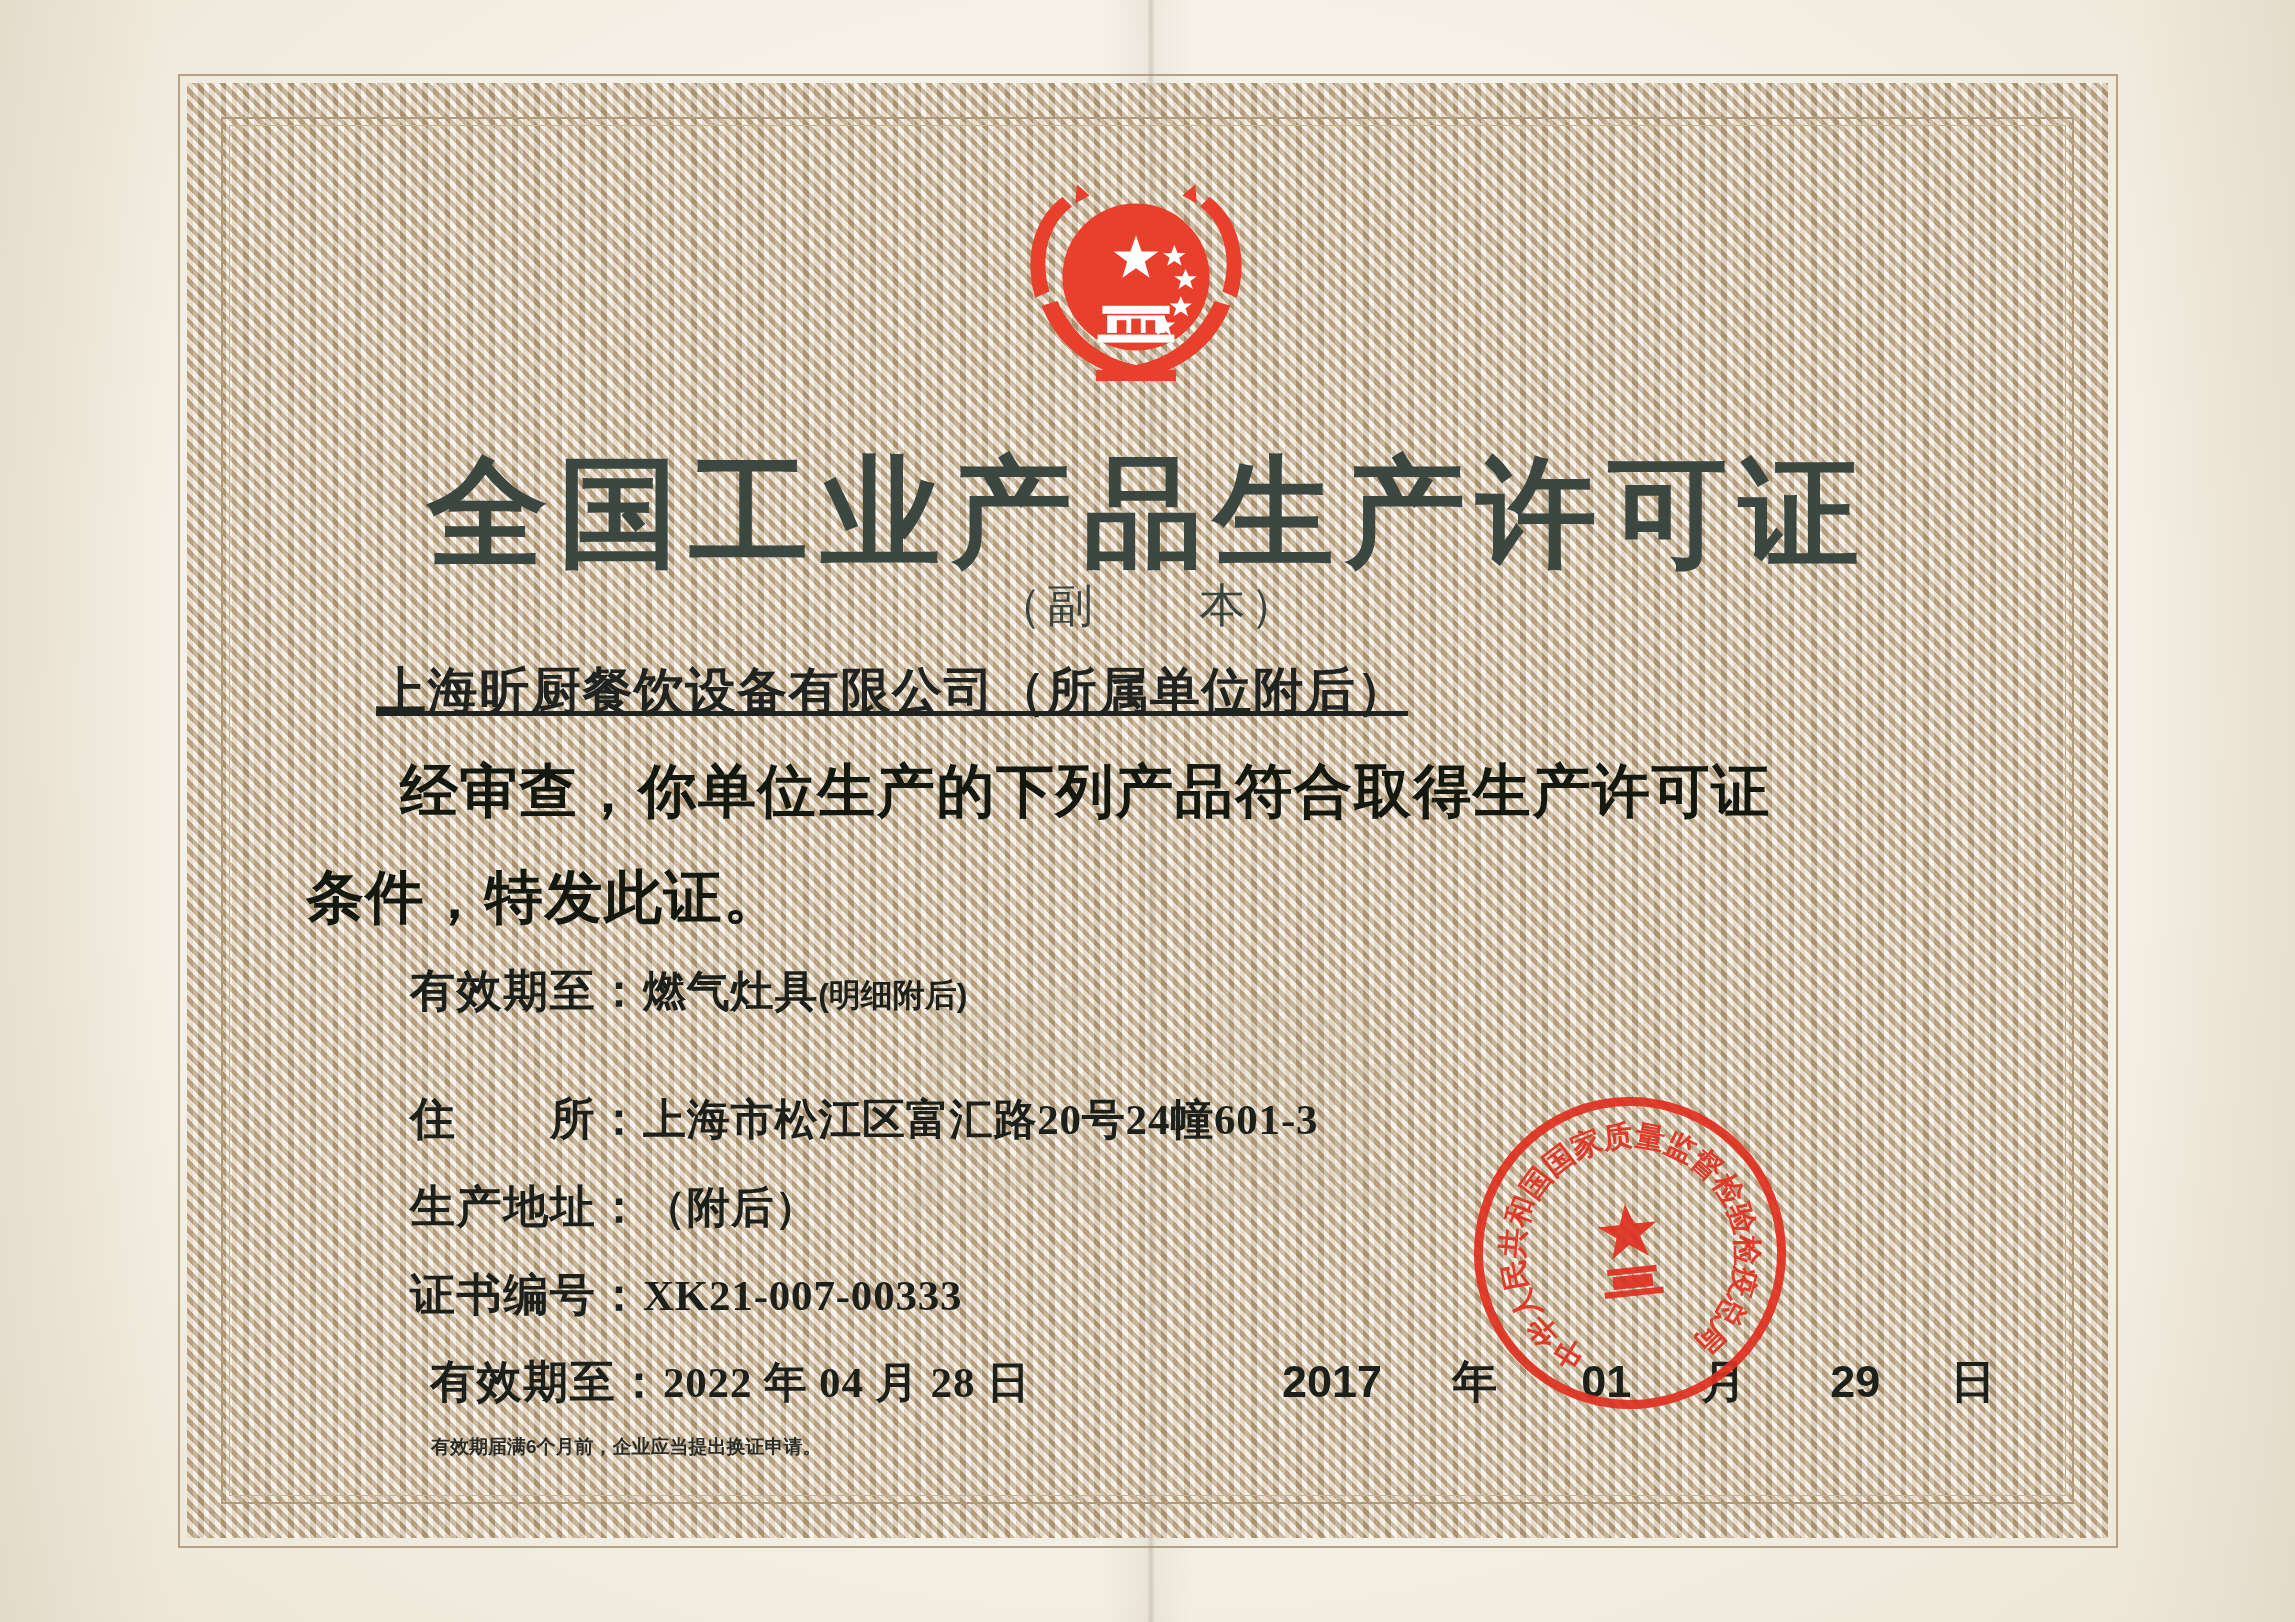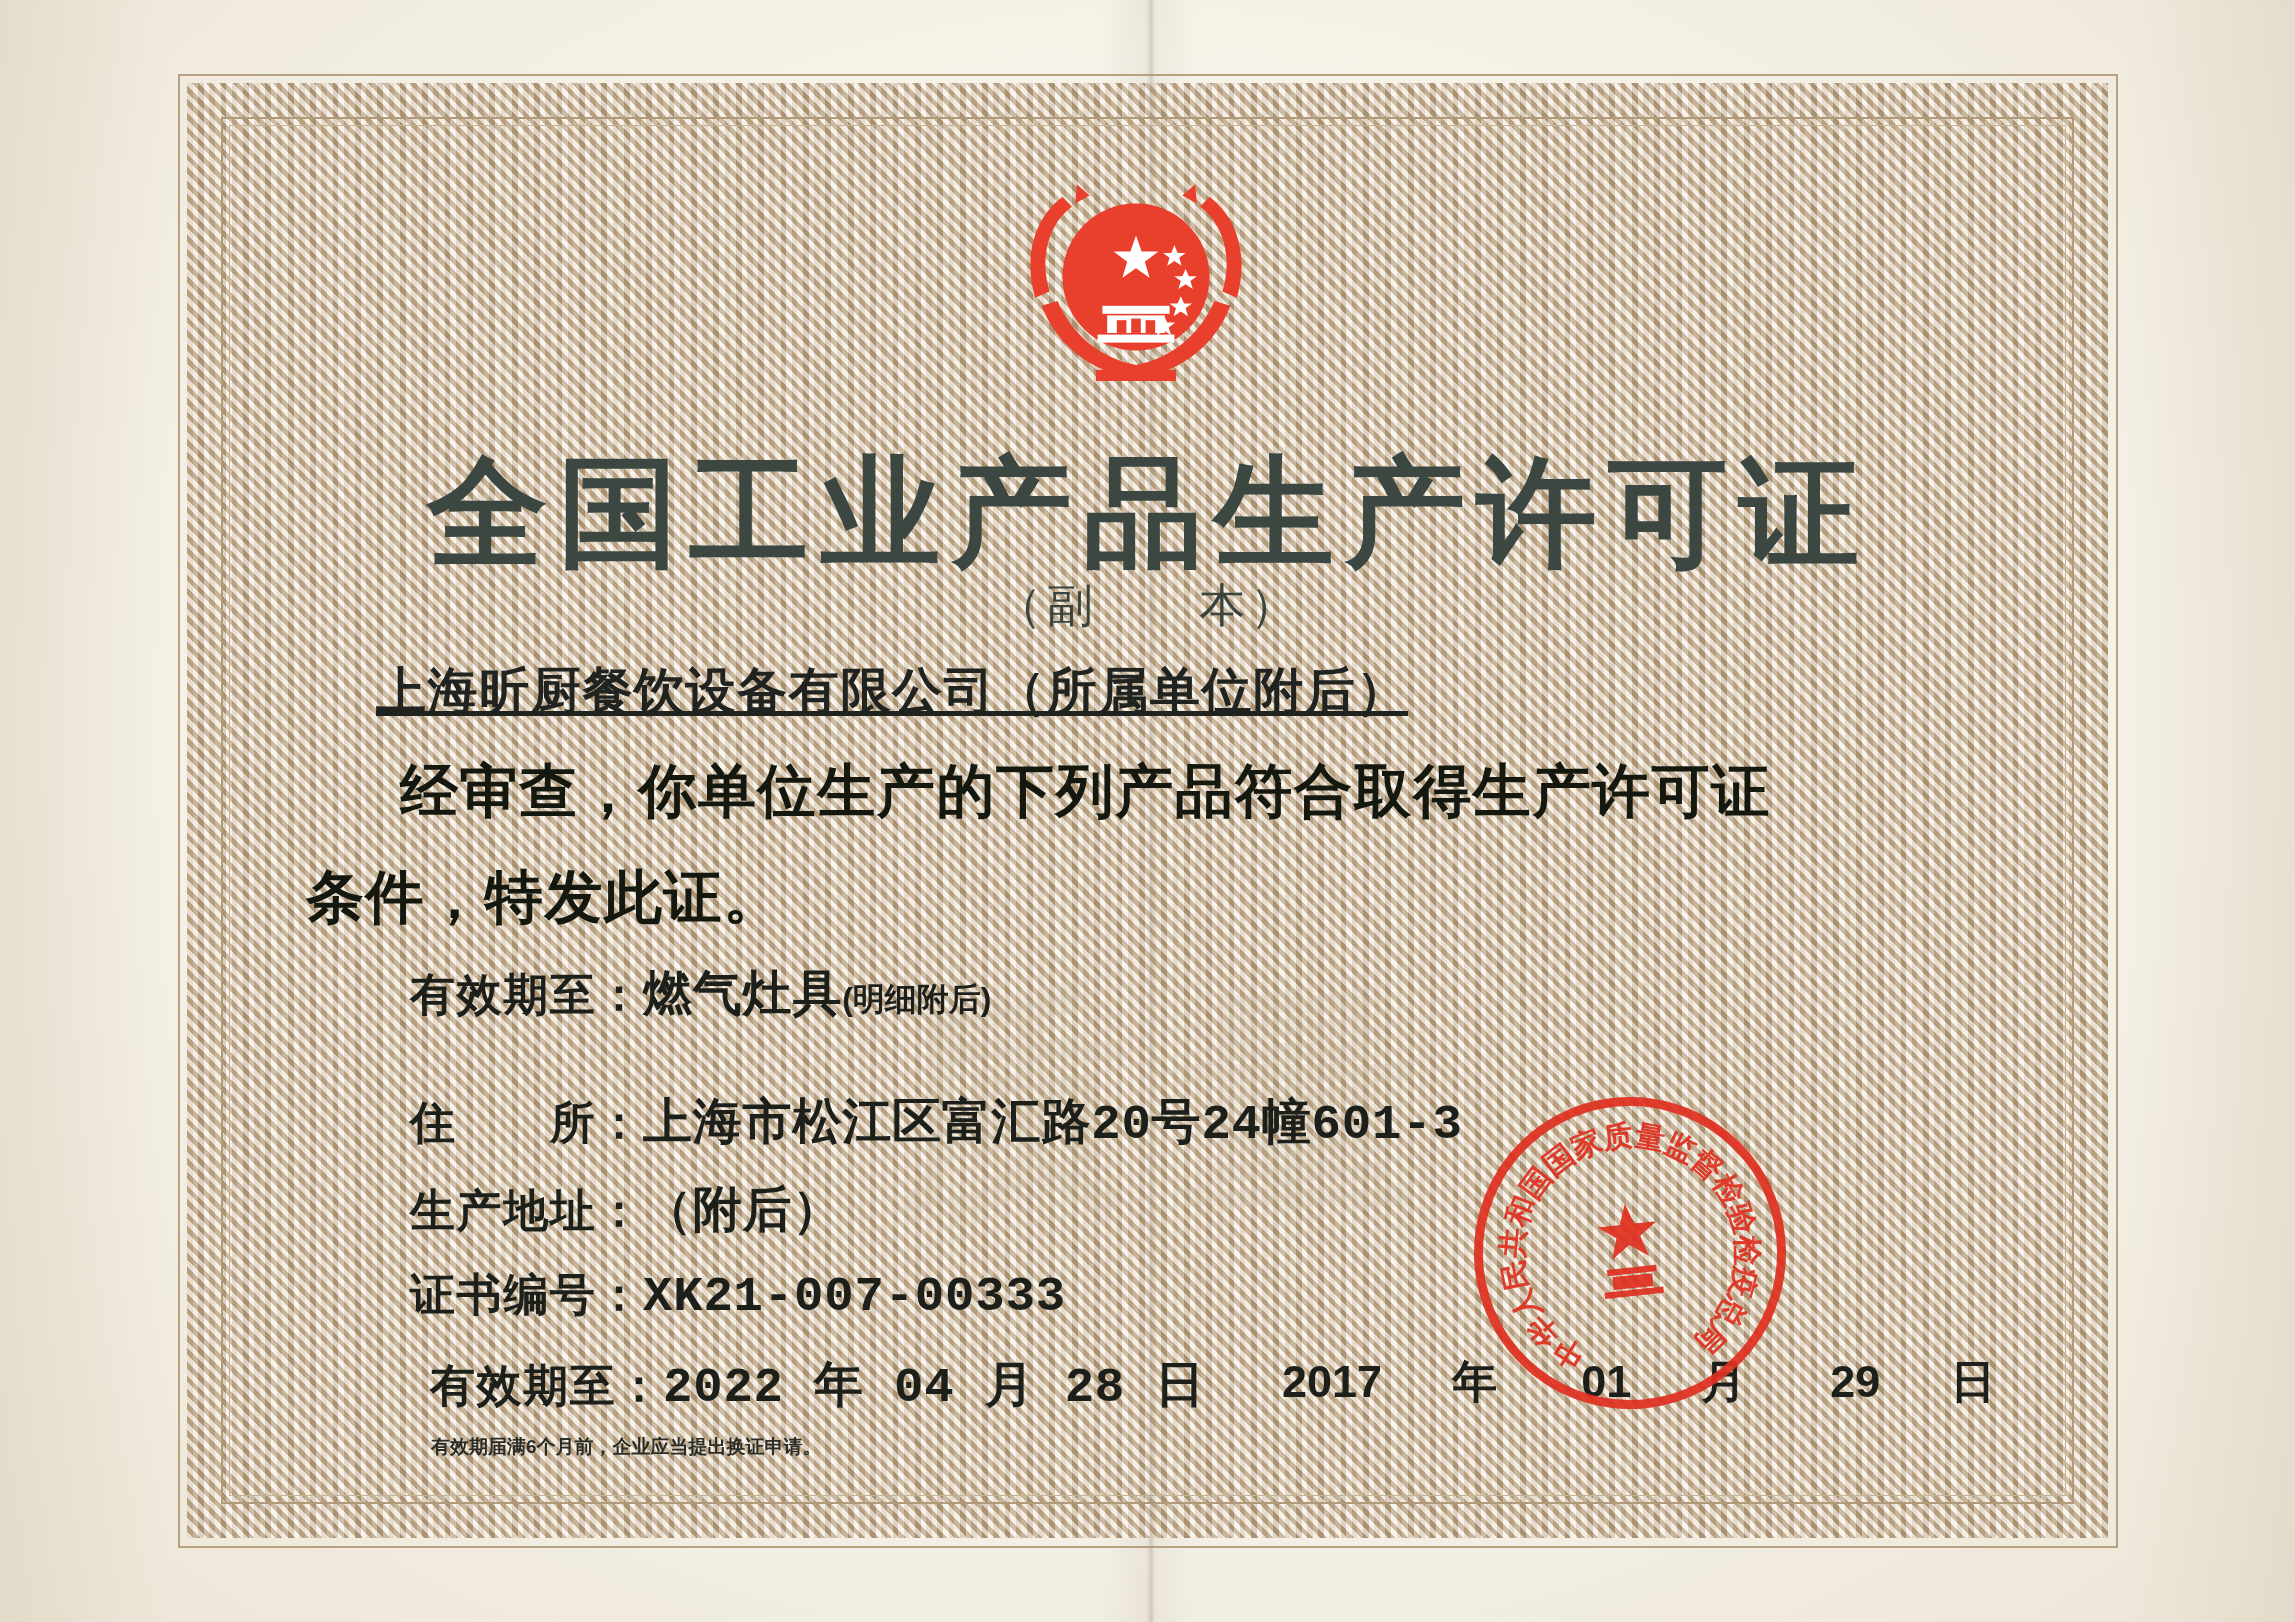--- a/index.html
+++ b/index.html
@@ -197,24 +197,24 @@
     white-space: nowrap;
   }
   .field-label {
     font-size: 45px;
     font-weight: 700;
     color: #1c1f1a;
     font-family: "Liberation Sans", sans-serif;
     letter-spacing: 1.6px;
   }
   .field-value {
-    font-size: 49px;
+    font-size: 43px;
     font-weight: 700;
     color: #1c1f1a;
-    font-family: Liberation Mono, monospace;
+    font-family: Liberation Serif, serif;
     letter-spacing: 0.8px;
   }
   .field-note {
     font-size: 32px;
     font-weight: 700;
     color: #1c1f1a;
     font-family: "Liberation Sans", sans-serif;
   }
 
   #row-product   { top: 961px; left: 410px; }

